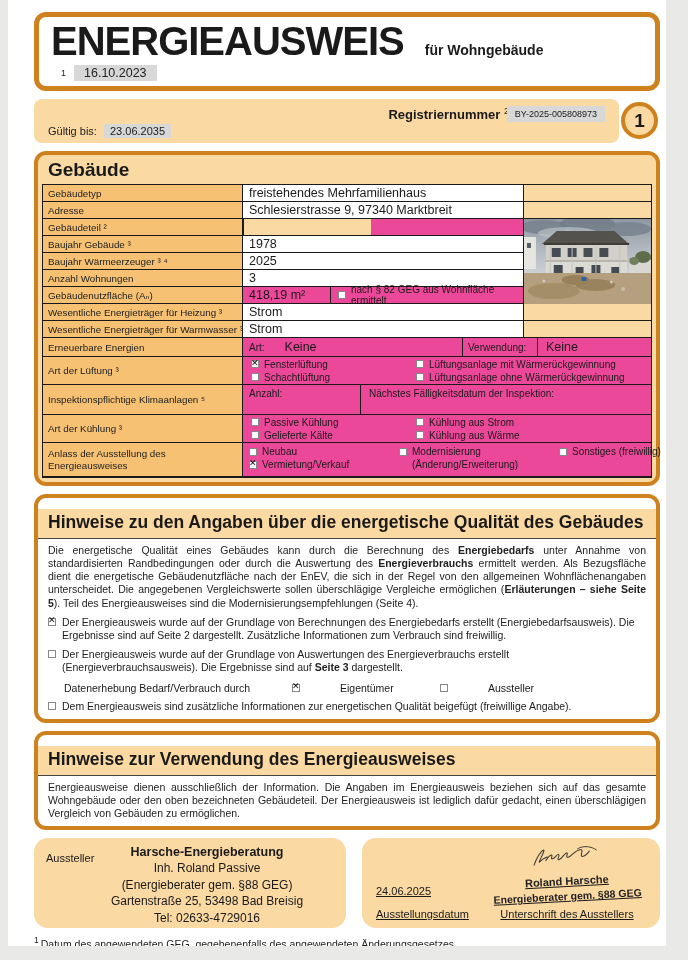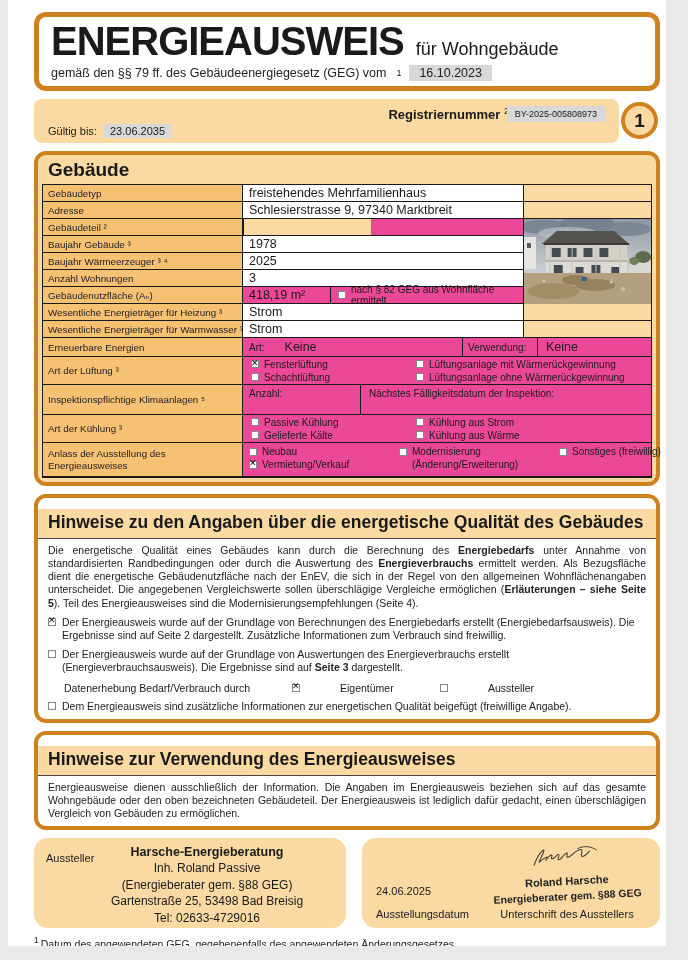--- a/index.html
+++ b/index.html
@@ -17,21 +17,21 @@
     color:var(--ink);
     position:relative;
     overflow:hidden;
   }
   .page{position:absolute;left:8px;top:0;width:658px;height:946px;background:#fff;overflow:hidden;}
 
   
   .header-box{margin:12px 6px 0 26px;border:5px solid var(--od);border-radius:12px;padding:2px 12px 5px;background:#fff;}
   .h1-row{display:flex;align-items:baseline;white-space:nowrap;}
   .h1{font-size:40px;font-weight:bold;letter-spacing:-1px;}
-  .h1-sub{font-size:18px;font-weight:normal;margin-left:12px;}
+  .h1-sub{font-size:14px;font-weight:bold;margin-left:21px;}
   .law-row{font-size:12.5px;margin-top:1px;display:flex;align-items:center;color:#222;}
   .law-row sup{font-size:9px;margin-left:10px;}
   .field{background:var(--fg);padding:1px 10px;margin-left:8px;font-size:12.5px;}
 
   
   .meta-row{position:relative;margin:8px 6px 0 26px;height:44px;}
   .meta-band{position:absolute;left:0;top:0;width:585px;height:44px;background:var(--ol);border-radius:8px;}
   .reg-row{position:absolute;right:110px;top:7px;font-size:13px;}
   .reg-label{font-weight:bold;}
   .reg-row sup{font-size:9px;}
@@ -85,21 +85,21 @@
   .hdaten .dl{width:228px;flex:none;}
   .hdaten .opt{width:148px;gap:40px;}
 
   
   .footer-row{display:flex;gap:16px;margin:8px 6px 0 26px;}
   .fbox{background:var(--ol);border-radius:14px;height:90px;}
   .fbox-left{width:312px;flex:none;position:relative;padding:6px 8px 6px 8px;}
   .aussteller-label{position:absolute;left:12px;top:14px;font-size:11px;}
   .company{text-align:center;font-size:12px;line-height:16.4px;padding-left:34px;}
   .company .c0{font-weight:bold;font-size:12.5px;}
-  .fbox-right{flex:1;display:flex;padding:6px 2px 8px 14px;}
+  .fbox-right{flex:1;display:flex;padding:6px 2px 8px 14px;text-decoration:underline;}
   .fr-left{width:100px;flex:none;display:flex;flex-direction:column;justify-content:flex-end;gap:11px;font-size:11px;}
   .fr-right{flex:1;display:flex;flex-direction:column;justify-content:flex-end;align-items:center;text-align:center;}
   .sig-svg{width:120px;height:30px;}
   .stamp{transform:rotate(-3deg);font-weight:bold;line-height:1.25;color:#222;}
   .stamp .sname{font-size:11px;} .stamp .srole{font-size:10.5px;display:block;}
   .sig-label{font-size:11px;margin-top:5px;}
 
   
   .footnotes{margin:7px 6px 0 26px;font-size:10.5px;color:#222;line-height:1.38;}
   .footnotes sup{font-size:8.5px;margin-right:2px;}
@@ -109,21 +109,20 @@
 <body>
 
 <div class="page">
 
   <div class="header-box">
     <div class="h1-row">
       <span class="h1">ENERGIEAUSWEIS</span>
       <span class="h1-sub">für Wohngebäude</span>
     </div>
     <div class="law-row">
-      <span>gemäß den §§ 79 ff. des Gebäudeenergiegesetz (GEG) vom</span>
       <sup>1</sup>
       <span class="field">16.10.2023</span>
     </div>
   </div>
 
   <div class="meta-row">
     <div class="meta-band">
       <div class="reg-row">
         <span class="reg-label">Registriernummer</span>
         <sup>2</sup>

